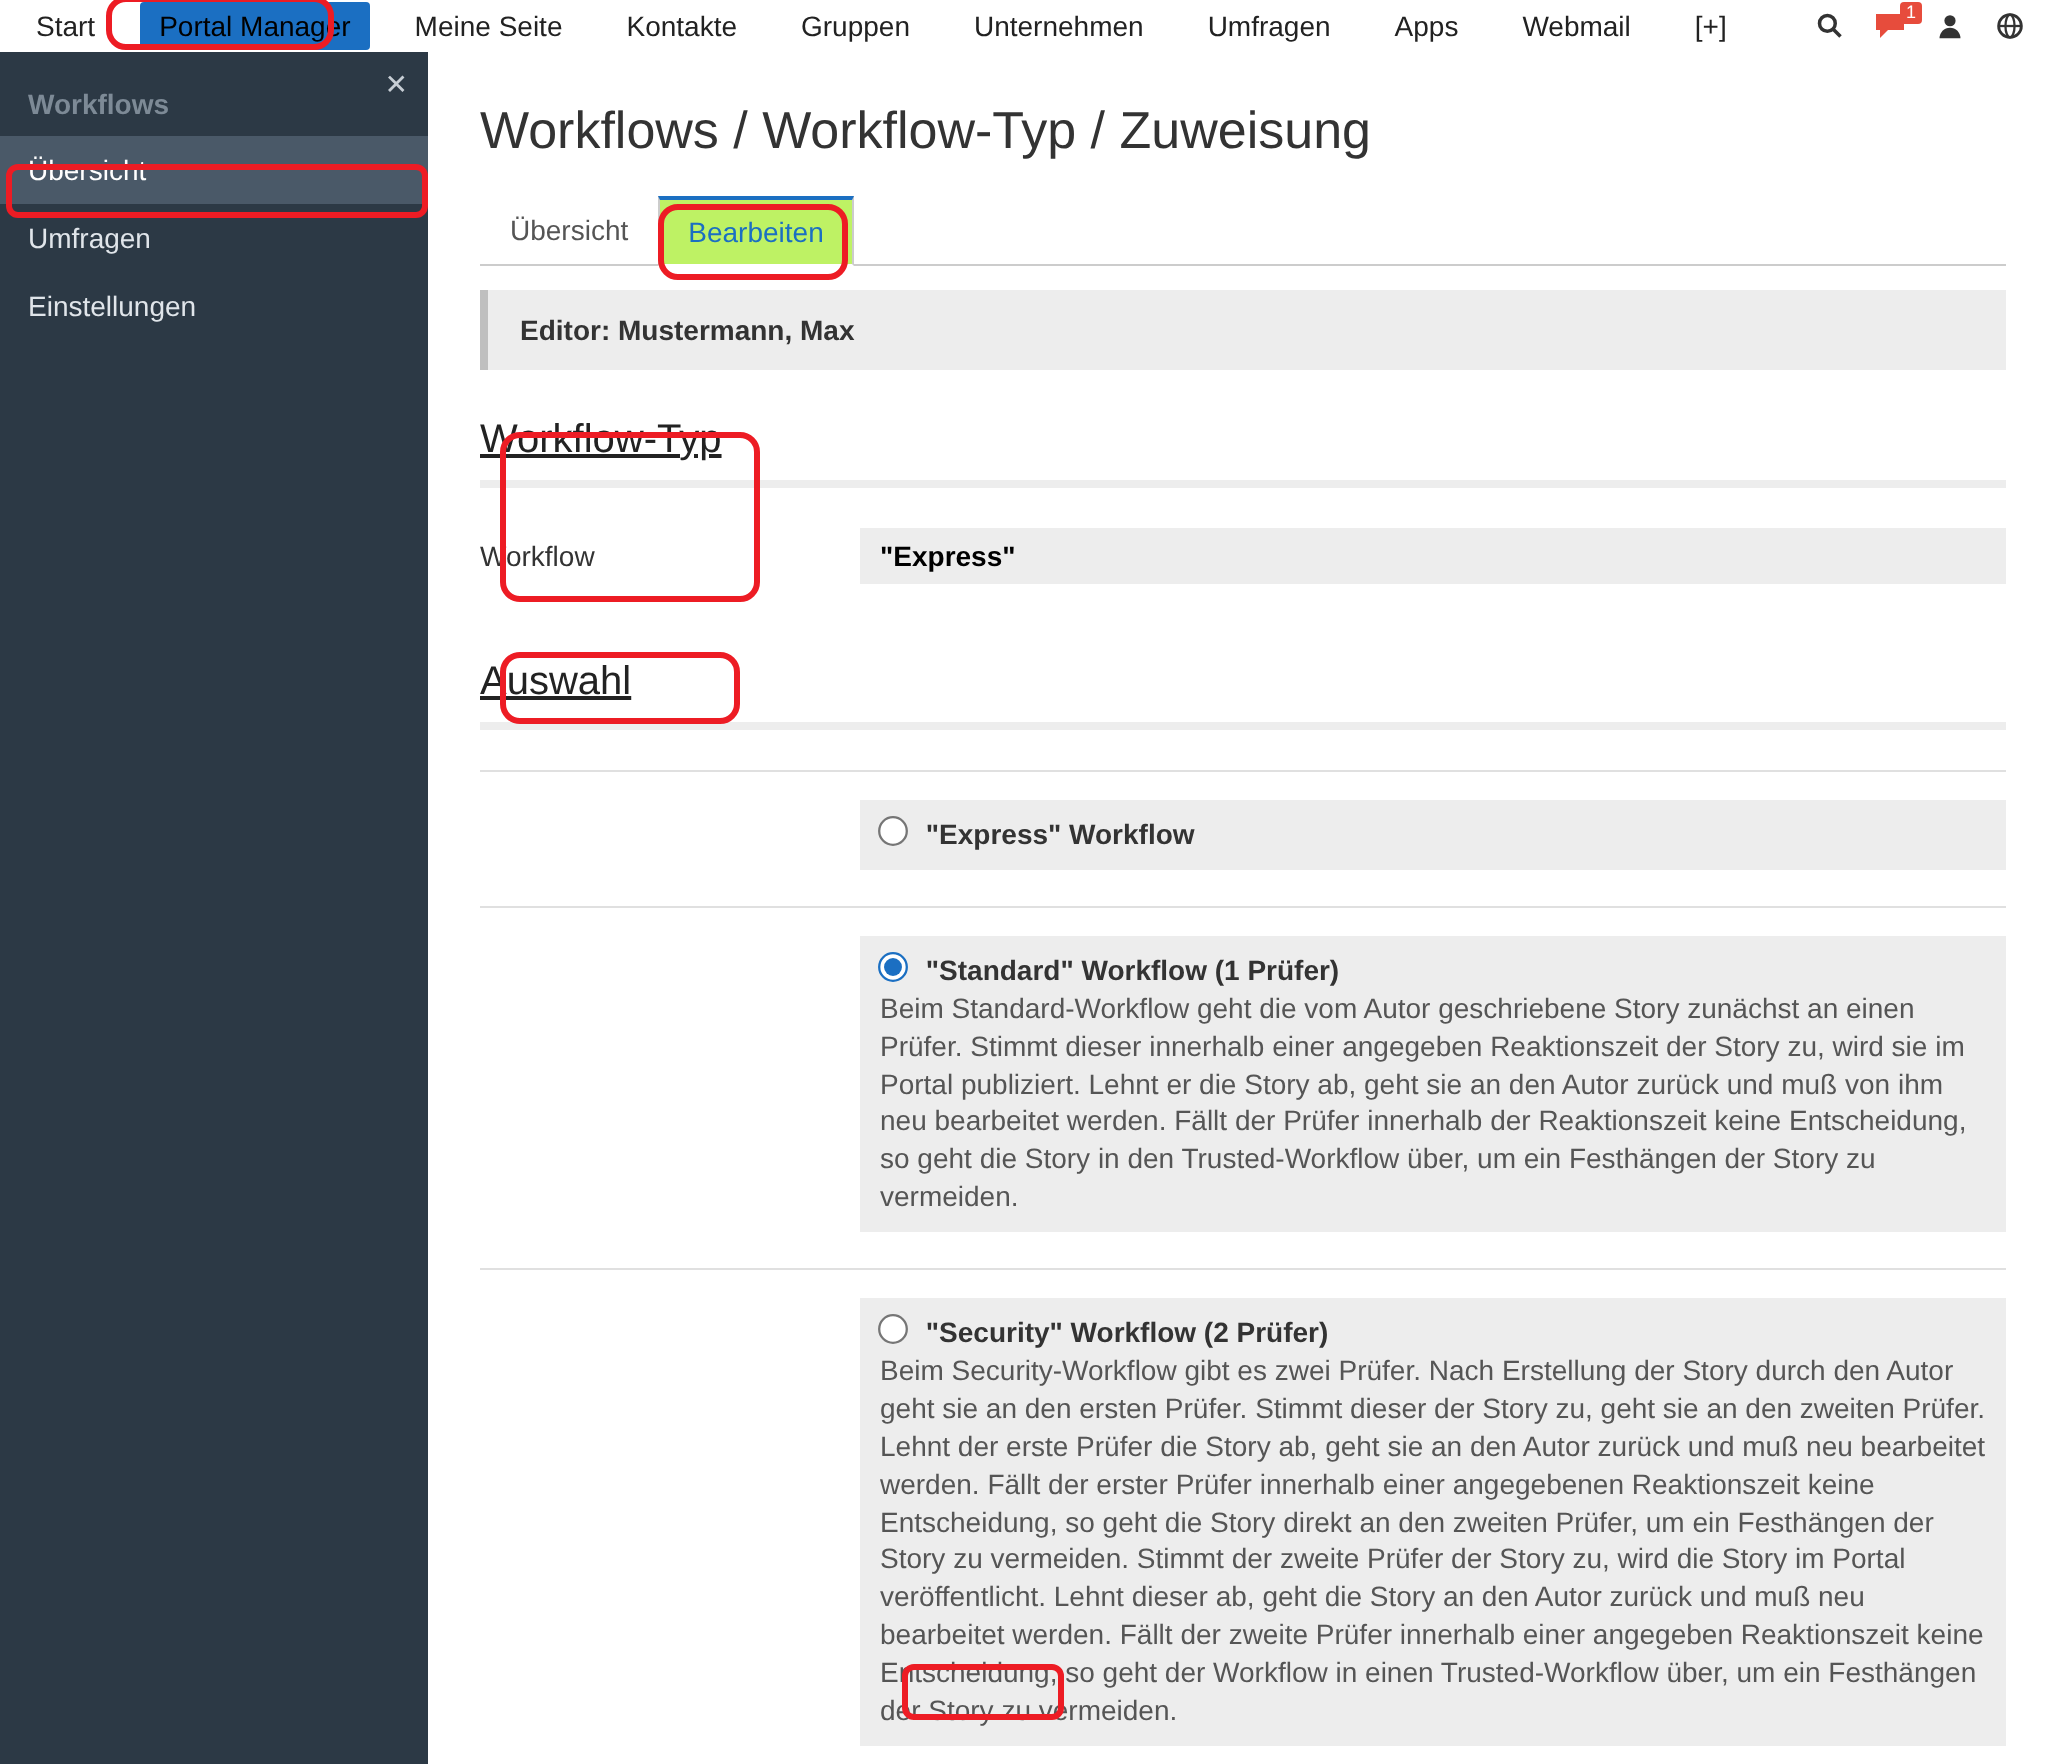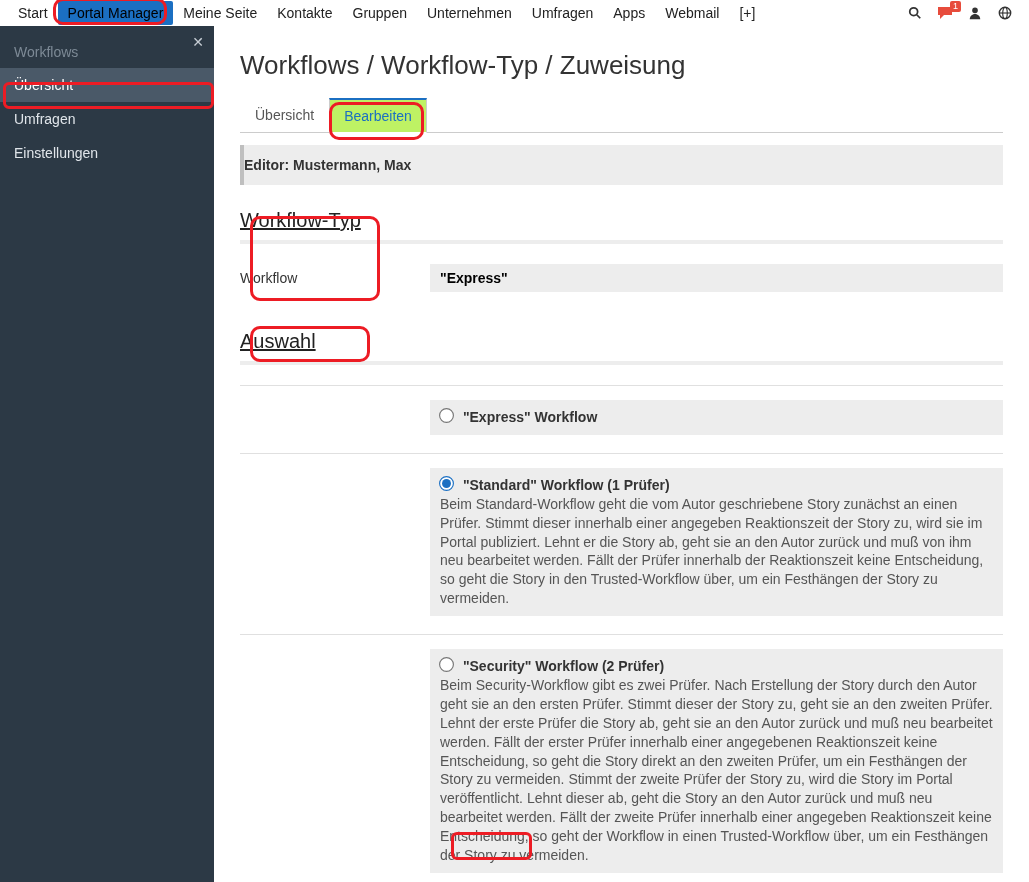--- a/index.html
+++ b/index.html
@@ -1,35 +1,35 @@
 <!DOCTYPE html>
 <html><head>
 <meta charset="utf-8">
 <style>
 * { margin:0; padding:0; box-sizing:border-box; font-family:Arial,Helvetica,sans-serif; }
 html,body { width:1029px; height:882px; background:#fff; overflow:hidden; }
 .topnav { height:26px; background:#fff; display:flex; align-items:center; padding:0 8px; font-size:14px; color:#222; border-bottom:1px solid transparent; }
-.topnav .nav-left { display:flex; align-items:flex-start; gap:0; }
+.topnav .nav-left { display:flex; align-items:flex-start; gap:12px; }
 .topnav .nav-item { padding:4px 10px; cursor:pointer; }
 .topnav .nav-item.active { background:#1b6fc2; color:#000000; border-radius:2px; }
 .topnav .nav-right { margin-left:auto; display:flex; align-items:center; gap:14px; padding-right:8px; }
 .topnav .icon { width:16px; height:16px; display:flex; align-items:center; justify-content:center; position:relative; cursor:pointer; color:#3a3a3a; }
 .topnav .badge { position:absolute; top:-4px; right:-8px; background:#e74c3c; color:#fff; font-size:9px; padding:0 3px; border-radius:2px; line-height:11px; }
 .wrap { display:flex; height:calc(882px - 26px); }
 .sidebar { width:214px; background:#2c3945; color:#c7ced5; font-size:14px; position:relative; }
 .sidebar .close { position:absolute; top:8px; right:10px; color:#c7ced5; cursor:pointer; font-size:14px; }
-.sidebar .sec-title { padding:18px 14px 8px; color:#7d8a96; font-size:14px; }
+.sidebar .sec-title { padding:18px 14px 8px; color:#7d8a96; font-size:14px;font-weight:bold; }
 .sidebar .sb-item { padding:9px 14px; cursor:pointer; color:#e0e5ea; }
 .sidebar .sb-item.active { background:#4a5968; color:#fff; }
 .main { flex:1; background:#fff; padding:24px 26px 0 26px; overflow:hidden; }
 h1 { font-size:26px; font-weight:400; color:#333; margin-bottom:16px; }
 .tabs { display:flex; border-bottom:1px solid #ccc; margin-bottom:12px; }
 .tab { padding:8px 14px; font-size:14px; color:#555; cursor:pointer; border:1px solid transparent; border-bottom:none; position:relative; top:1px; }
 .tab.active { color:#1b6fc2; border:1px solid #ccc; border-bottom:1px solid #fff; border-top:2px solid #1b6fc2; background:#bef264; }
-.editor-band { background:#ededed; border-left:4px solid #bfbfbf; padding:12px 0; font-size:14px; font-weight:bold; color:#333; margin-bottom:24px; }
+.editor-band { background:#ededed; border-left:4px solid #bfbfbf; padding:12px 16px; font-size:14px; font-weight:bold; color:#333; margin-bottom:24px; }
 .section-head { background:#ededed; padding:6px 10px; font-size:16px; color:#222; margin-bottom:0; }
 .section-head.inline { background:transparent; padding:0 0 8px 0; font-size:20px;text-decoration:underline; }
 .row { display:flex; border-bottom:0; }
 .lbl-col { width:190px; font-size:14px; color:#333; padding:6px 0; }
 .val-col { flex:1; background:#ededed; padding:6px 10px; font-size:14px; }
 .val-col .quote { font-weight:bold; }
 .spacer20 { height:20px; }
 .spacer38 { height:38px; }
 .option { display:flex; border-top:1px solid #e0e0e0; padding:14px 0 18px 0; }
 .option .radio-col { width:190px; }

